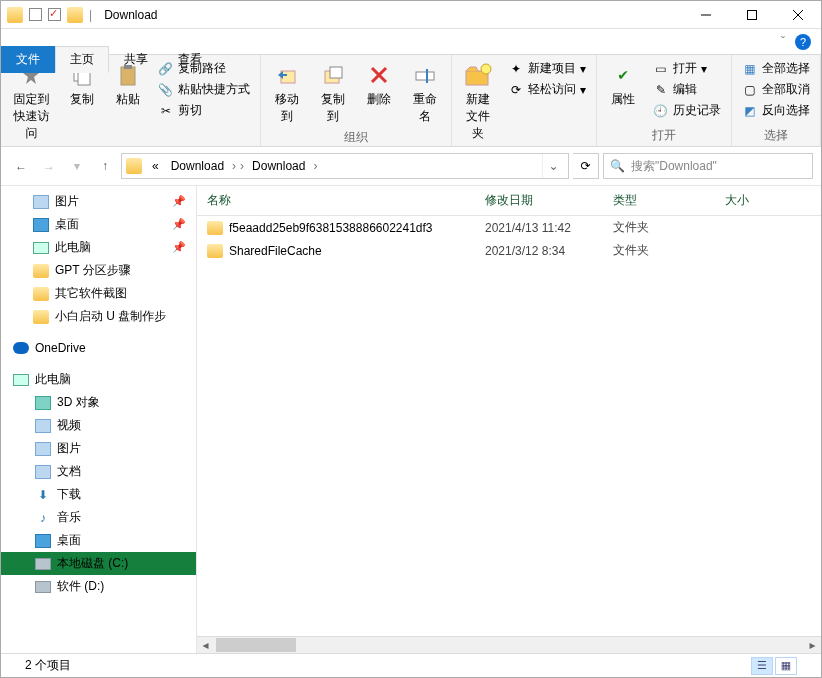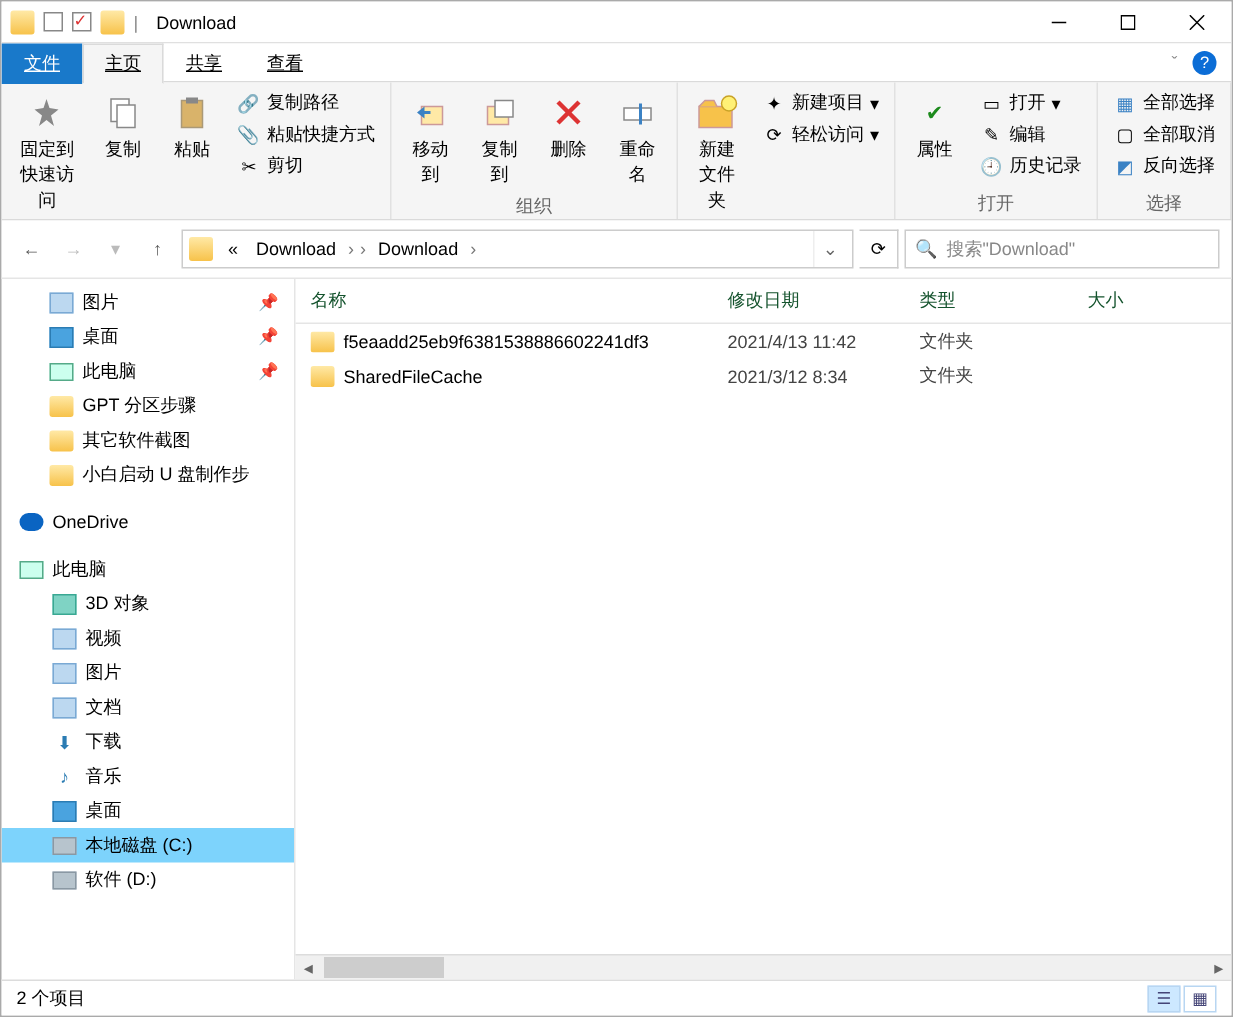--- a/index.html
+++ b/index.html
@@ -7,21 +7,21 @@
 .titlebar { display: flex; align-items: center; height: 28px; background: #fff; border-bottom: 1px solid #e0e0e0; }
 .titlebar-left { display: flex; align-items: center; gap: 6px; padding: 0 6px; }
 .titlebar-icon { width: 16px; height: 16px; background: linear-gradient(#ffe9a6,#f7c24a); border-radius: 2px; }
 .checkbox { width: 13px; height: 13px; border: 1px solid #888; position: relative; }
 .checkbox.checked::after { content: "✓"; position: absolute; top: -2px; left: 0; font-size: 11px; color: #d33; }
 .title-sep { color: #888; }
 .titlebar-title { margin-left: 6px; }
 .caption-buttons { margin-left: auto; display: flex; }
 .caption-btn { width: 46px; height: 28px; display: flex; align-items: center; justify-content: center; }
 .tabs { display: flex; align-items: center; background: #fff; height: 26px; border-bottom: 1px solid #dadada; }
-.tab { padding: 4px 14px; border: 1px solid transparent; position: relative; top: 1px; text-decoration: underline; }
+.tab { padding: 4px 14px; border: 1px solid transparent; position: relative; top: 18px; }
 .tab.file { background: #1979ca; color: #fff; }
 .tab.active { background: #f5f5f5; border: 1px solid #dadada; border-bottom: 1px solid #f5f5f5; }
 .tab-help { margin-left: auto; padding: 0 10px; display: flex; align-items: center; gap: 10px; }
 .help-circle { width: 16px; height: 16px; border-radius: 50%; background: #0b6dd6; color: #fff; display: flex; align-items: center; justify-content: center; font-size: 11px; }
 .ribbon { display: flex; background: #f5f5f5; border-bottom: 1px solid #dadada; height: 92px; }
 .ribbon-group { display: flex; flex-direction: column; border-right: 1px solid #e1e1e1; padding: 4px 6px 2px; }
 .ribbon-group-content { display: flex; flex: 1; gap: 6px; align-items: flex-start; }
 .ribbon-group-label { text-align: center; color: #666; font-size: 12px; padding-top: 2px; }
 .big-btn { display: flex; flex-direction: column; align-items: center; justify-content: center; gap: 2px; padding: 2px 4px; text-align: center; min-width: 40px; }
 .big-btn .icn { width: 28px; height: 28px; display: flex; align-items: center; justify-content: center; }
@@ -37,21 +37,21 @@
 .crumb { padding: 3px 6px; white-space: nowrap; }
 .crumb-sep { color: #777; padding: 0 2px; }
 .crumb-btn { width: 22px; height: 24px; display: flex; align-items: center; justify-content: center; color: #666; border-left: 1px solid #eee; }
 .refresh-btn { width: 26px; height: 26px; border: 1px solid #ccc; border-left: none; display: flex; align-items: center; justify-content: center; }
 .searchbox { width: 210px; height: 26px; border: 1px solid #ccc; display: flex; align-items: center; padding: 0 6px; gap: 6px; color: #888; }
 .content { display: flex; flex: 1; min-height: 0; }
 .sidebar { width: 196px; border-right: 1px solid #e5e5e5; overflow-y: auto; overflow-x: hidden; padding-top: 4px;}
 .tree-item { display: flex; align-items: center; gap: 6px; padding: 3px 4px 3px 12px; white-space: nowrap; }
 .tree-item.indent1 { padding-left: 32px; }
 .tree-item.indent2 { padding-left: 34px; }
-.tree-item.selected { background: #7dd3fc; }
+.tree-item.selected { background: #15803d; }
 .pin { margin-left: auto; color: #666; font-size: 11px; padding-right: 6px;}
 .folder-icn { width: 16px; height: 14px; background: linear-gradient(#ffe9a6,#f7c24a); border-radius: 2px; flex-shrink: 0; }
 .monitor-icn { width: 16px; height: 12px; border: 1px solid #5a8; background: #cfe; flex-shrink: 0; }
 .cloud-icn { width: 16px; height: 12px; border-radius: 8px; background: #0a64c2; flex-shrink: 0; }
 .drive-icn { width: 16px; height: 12px; background: #b7c4cd; border: 1px solid #8a98a3; flex-shrink: 0; }
 .generic-icn { width: 16px; height: 14px; background: #bcd8f0; border: 1px solid #7aa9d4; flex-shrink: 0; }
 .main { flex: 1; display: flex; flex-direction: column; min-width: 0;}
 .col-headers { display: flex; border-bottom: 1px solid #e5e5e5; }
 .col-h { padding: 6px 10px; color: #14532d; }
 .col-name { width: 278px; }
@@ -59,21 +59,21 @@
 .col-type { width: 112px; }
 .col-size { flex:1; }
 .rows { flex: 1; overflow: auto; }
 .row { display: flex; align-items: center; padding: 3px 0 3px 10px; }
 .row .cell-name { width: 278px; display: flex; align-items: center; gap: 6px; overflow: hidden; text-overflow: ellipsis; white-space: nowrap; }
 .row .cell-date { width: 128px; color: #444; }
 .row .cell-type { width: 112px; color: #444; }
 .hscroll { height: 17px; background: #f0f0f0; display: flex; align-items: center; border-top: 1px solid #dcdcdc; }
 .hscroll .thumb { height: 14px; width: 80px; background: #cdcdcd; margin-left: 2px; }
 .hscroll .arrow { width: 17px; height: 17px; display: flex; align-items: center; justify-content: center; color: #666; }
-.statusbar { display: flex; align-items: center; height: 24px; border-top: 1px solid #dcdcdc; padding: 0 10px; background: #fff; }
+.statusbar { display: flex; align-items: center; height: 24px; border-top: 1px solid #dcdcdc; padding: 0 24px; background: #fff; }
 .status-right { margin-left: auto; display: flex; gap: 2px; }
 .view-btn { width: 22px; height: 18px; border: 1px solid #b8d6f2; display: flex; align-items: center; justify-content: center; font-size: 11px; color: #447; }
 .view-btn.active { background: #cde8ff; }
 .tree-spacer { height: 10px; }
 svg { display: block; }
 </style>
 </head>
 <body>
 
 <div class="titlebar">

